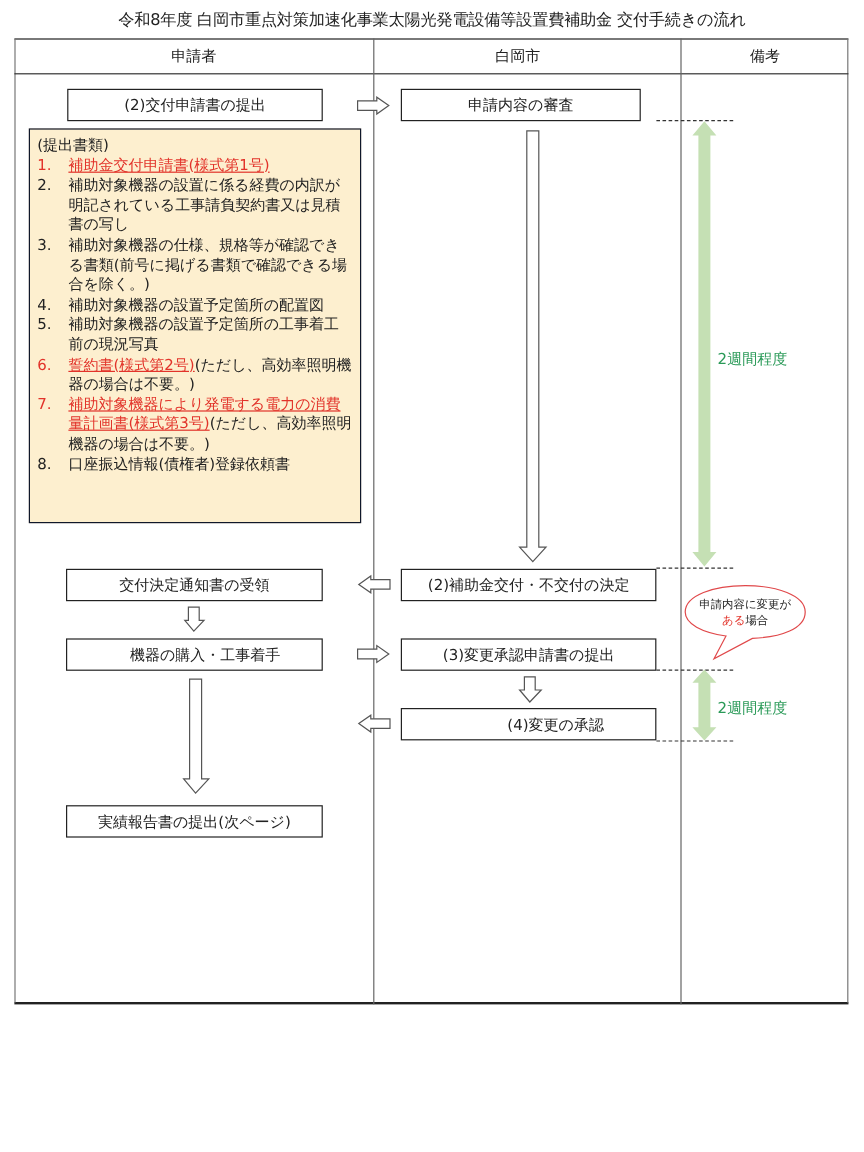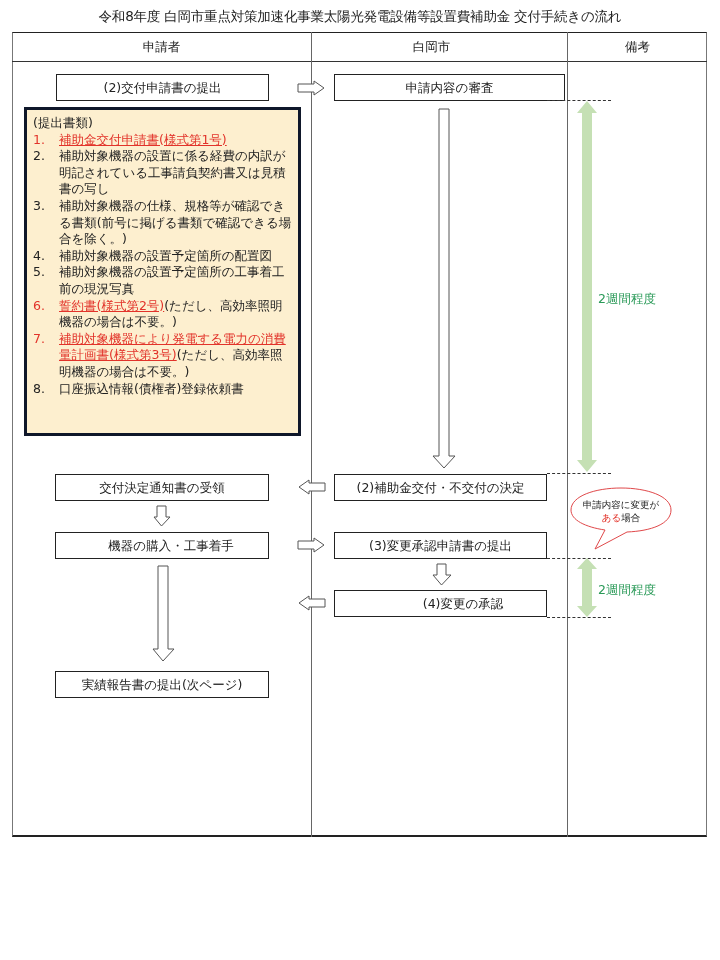--- a/index.html
+++ b/index.html
@@ -5,21 +5,21 @@
   html, body { margin:0; padding:0; background:#ffffff; }
   body { width:720px; height:960px; position:relative; overflow:hidden;
          font-family: "DejaVu Sans", "Liberation Sans", sans-serif; color:#222; }
   .abs { position:absolute; }
   .title { left:0; top:8px; width:720px; text-align:center; font-size:13.5px; letter-spacing:-0.2px; white-space:nowrap; }
   .table { left:12px; top:32px; width:695px; height:805px; border:1px solid #777; border-top:1px solid #222; border-bottom:2px solid #222; box-sizing:border-box; }
   .hdr-line { left:12px; top:61px; width:695px; height:1px; background:#333; }
   .col-line { top:32px; width:1px; height:805px; background:#666; }
   .hdr { top:32px; height:29px; line-height:29px; text-align:center; font-size:12.5px; }
   .box { border:1px solid #222; background:#fff; box-sizing:border-box; text-align:center; font-size:12.5px; white-space:nowrap; }
-  .docs { left:24px; top:107px; width:277px; height:329px; background:#fdefcf; border:3px solid #0f172a; box-sizing:border-box; padding:5px 6px 0 6px; font-size:12.5px; line-height:16.6px; }
+  .docs { left:24px; top:107px; width:277px; height:329px; background:#fdefcf; border:1px solid #0f172a; box-sizing:border-box; padding:5px 6px 0 6px; font-size:12.5px; line-height:16.6px; }
   .docs .head { margin:0 0 0 0; }
   .item { display:flex; }
   .item .num { width:26px; flex:none; }
   .item .txt { flex:1; }
   .red { color:#e2332a; }
   .red-u { color:#e2332a; text-decoration:underline; }
   .dash { height:0; border-top:1px dashed #333; }
   .note { color:#2a9a58; font-size:12.5px; white-space:nowrap; }
   svg { position:absolute; overflow:visible; }
   .bubble-text { font-size:9.5px; text-align:center; line-height:13px; white-space:nowrap; }
@@ -76,21 +76,21 @@
         <span class="num">8.</span>
         <span class="txt"><span>口座振込情報(債権者)登録依頼書</span></span>
       </div>
     </div>
 </div>
 
 <div class="abs box" style="left:55px;top:474px;width:214px;height:27px;line-height:25px;">交付決定通知書の受領</div>
 <div class="abs box" style="left:55px;top:532px;width:214px;height:27px;line-height:25px;padding-left:18px;">機器の購入・工事着手</div>
 <div class="abs box" style="left:55px;top:671px;width:214px;height:27px;line-height:25px;">実績報告書の提出(次ページ)</div>
 
-<div class="abs box" style="left:334px;top:74px;width:231px;height:27px;line-height:25px;">申請内容の審査</div>
+<div class="abs box" style="left:334px;top:74px;width:200px;height:27px;line-height:25px;">申請内容の審査</div>
 <div class="abs box" style="left:334px;top:474px;width:213px;height:27px;line-height:25px;">(2)補助金交付・不交付の決定</div>
 <div class="abs box" style="left:334px;top:532px;width:213px;height:27px;line-height:25px;">(3)変更承認申請書の提出</div>
 <div class="abs box" style="left:334px;top:590px;width:213px;height:27px;line-height:25px;padding-left:45px;">(4)変更の承認</div>
 
 <div class="abs dash" style="left:547px;top:100px;width:64px;"></div>
 <div class="abs dash" style="left:547px;top:473px;width:64px;"></div>
 <div class="abs dash" style="left:547px;top:558px;width:64px;"></div>
 <div class="abs dash" style="left:547px;top:617px;width:64px;"></div>
 
 <svg style="left:297px;top:80px;" width="30" height="16">

